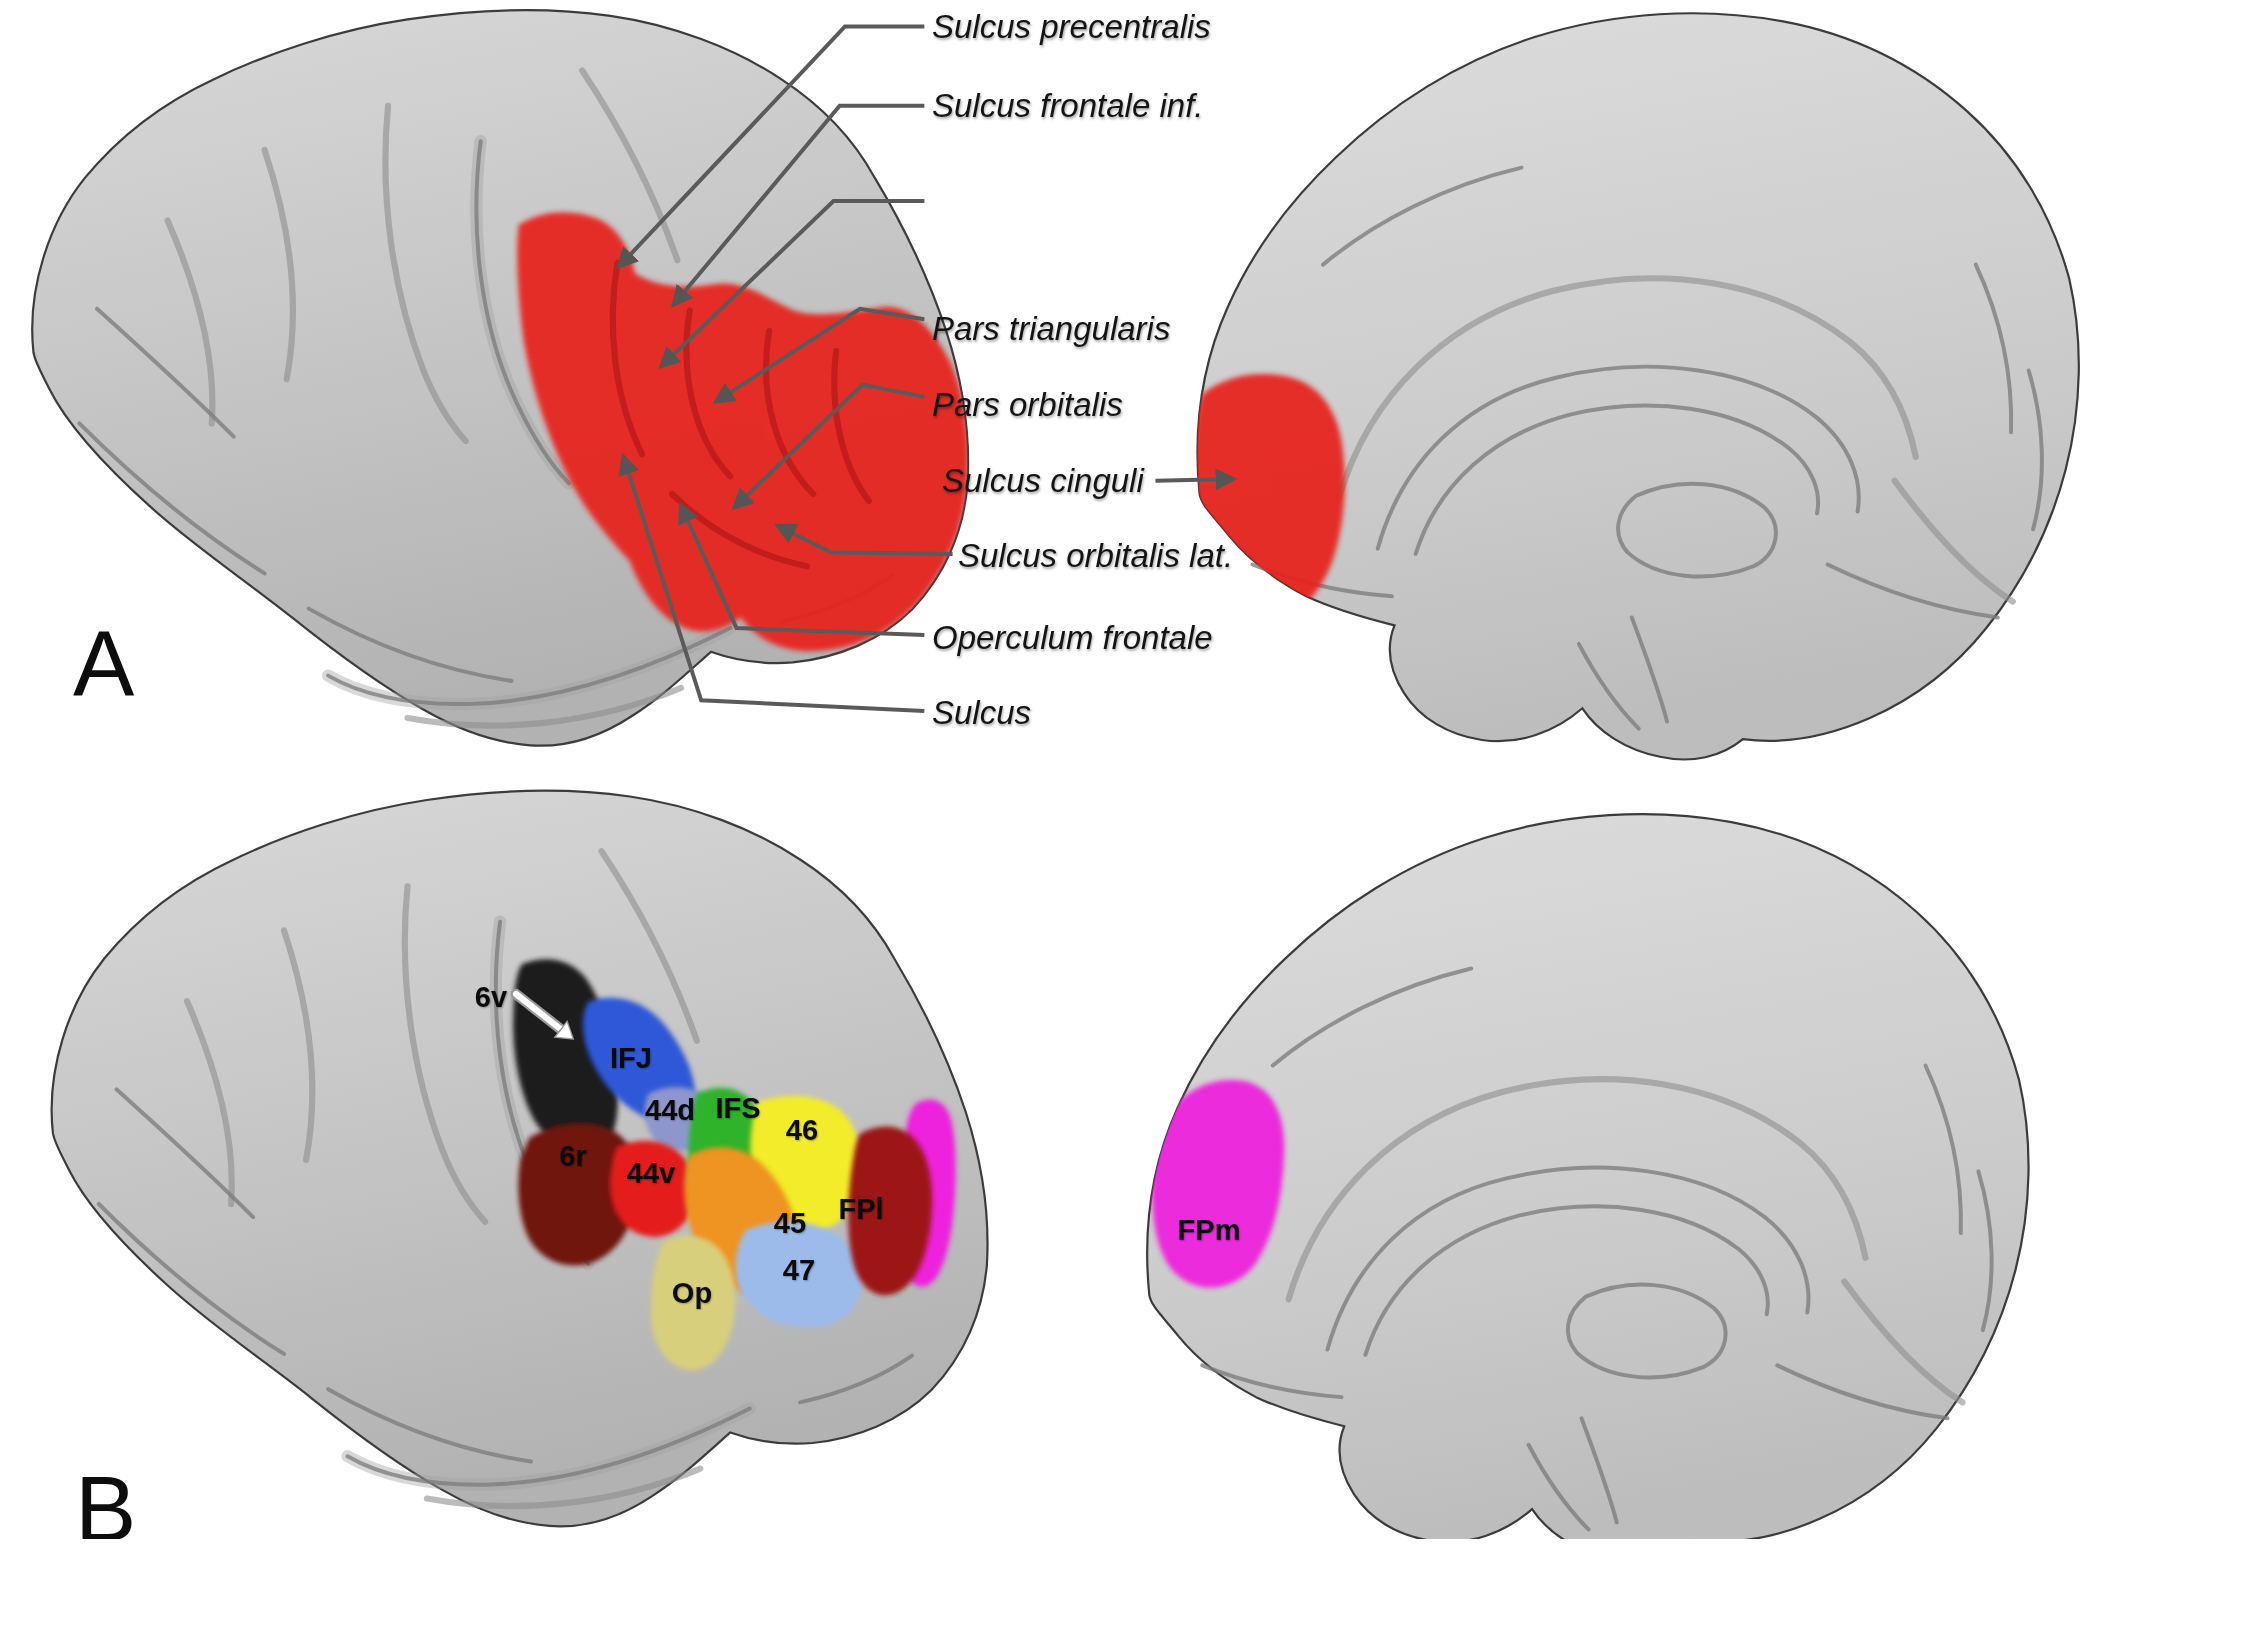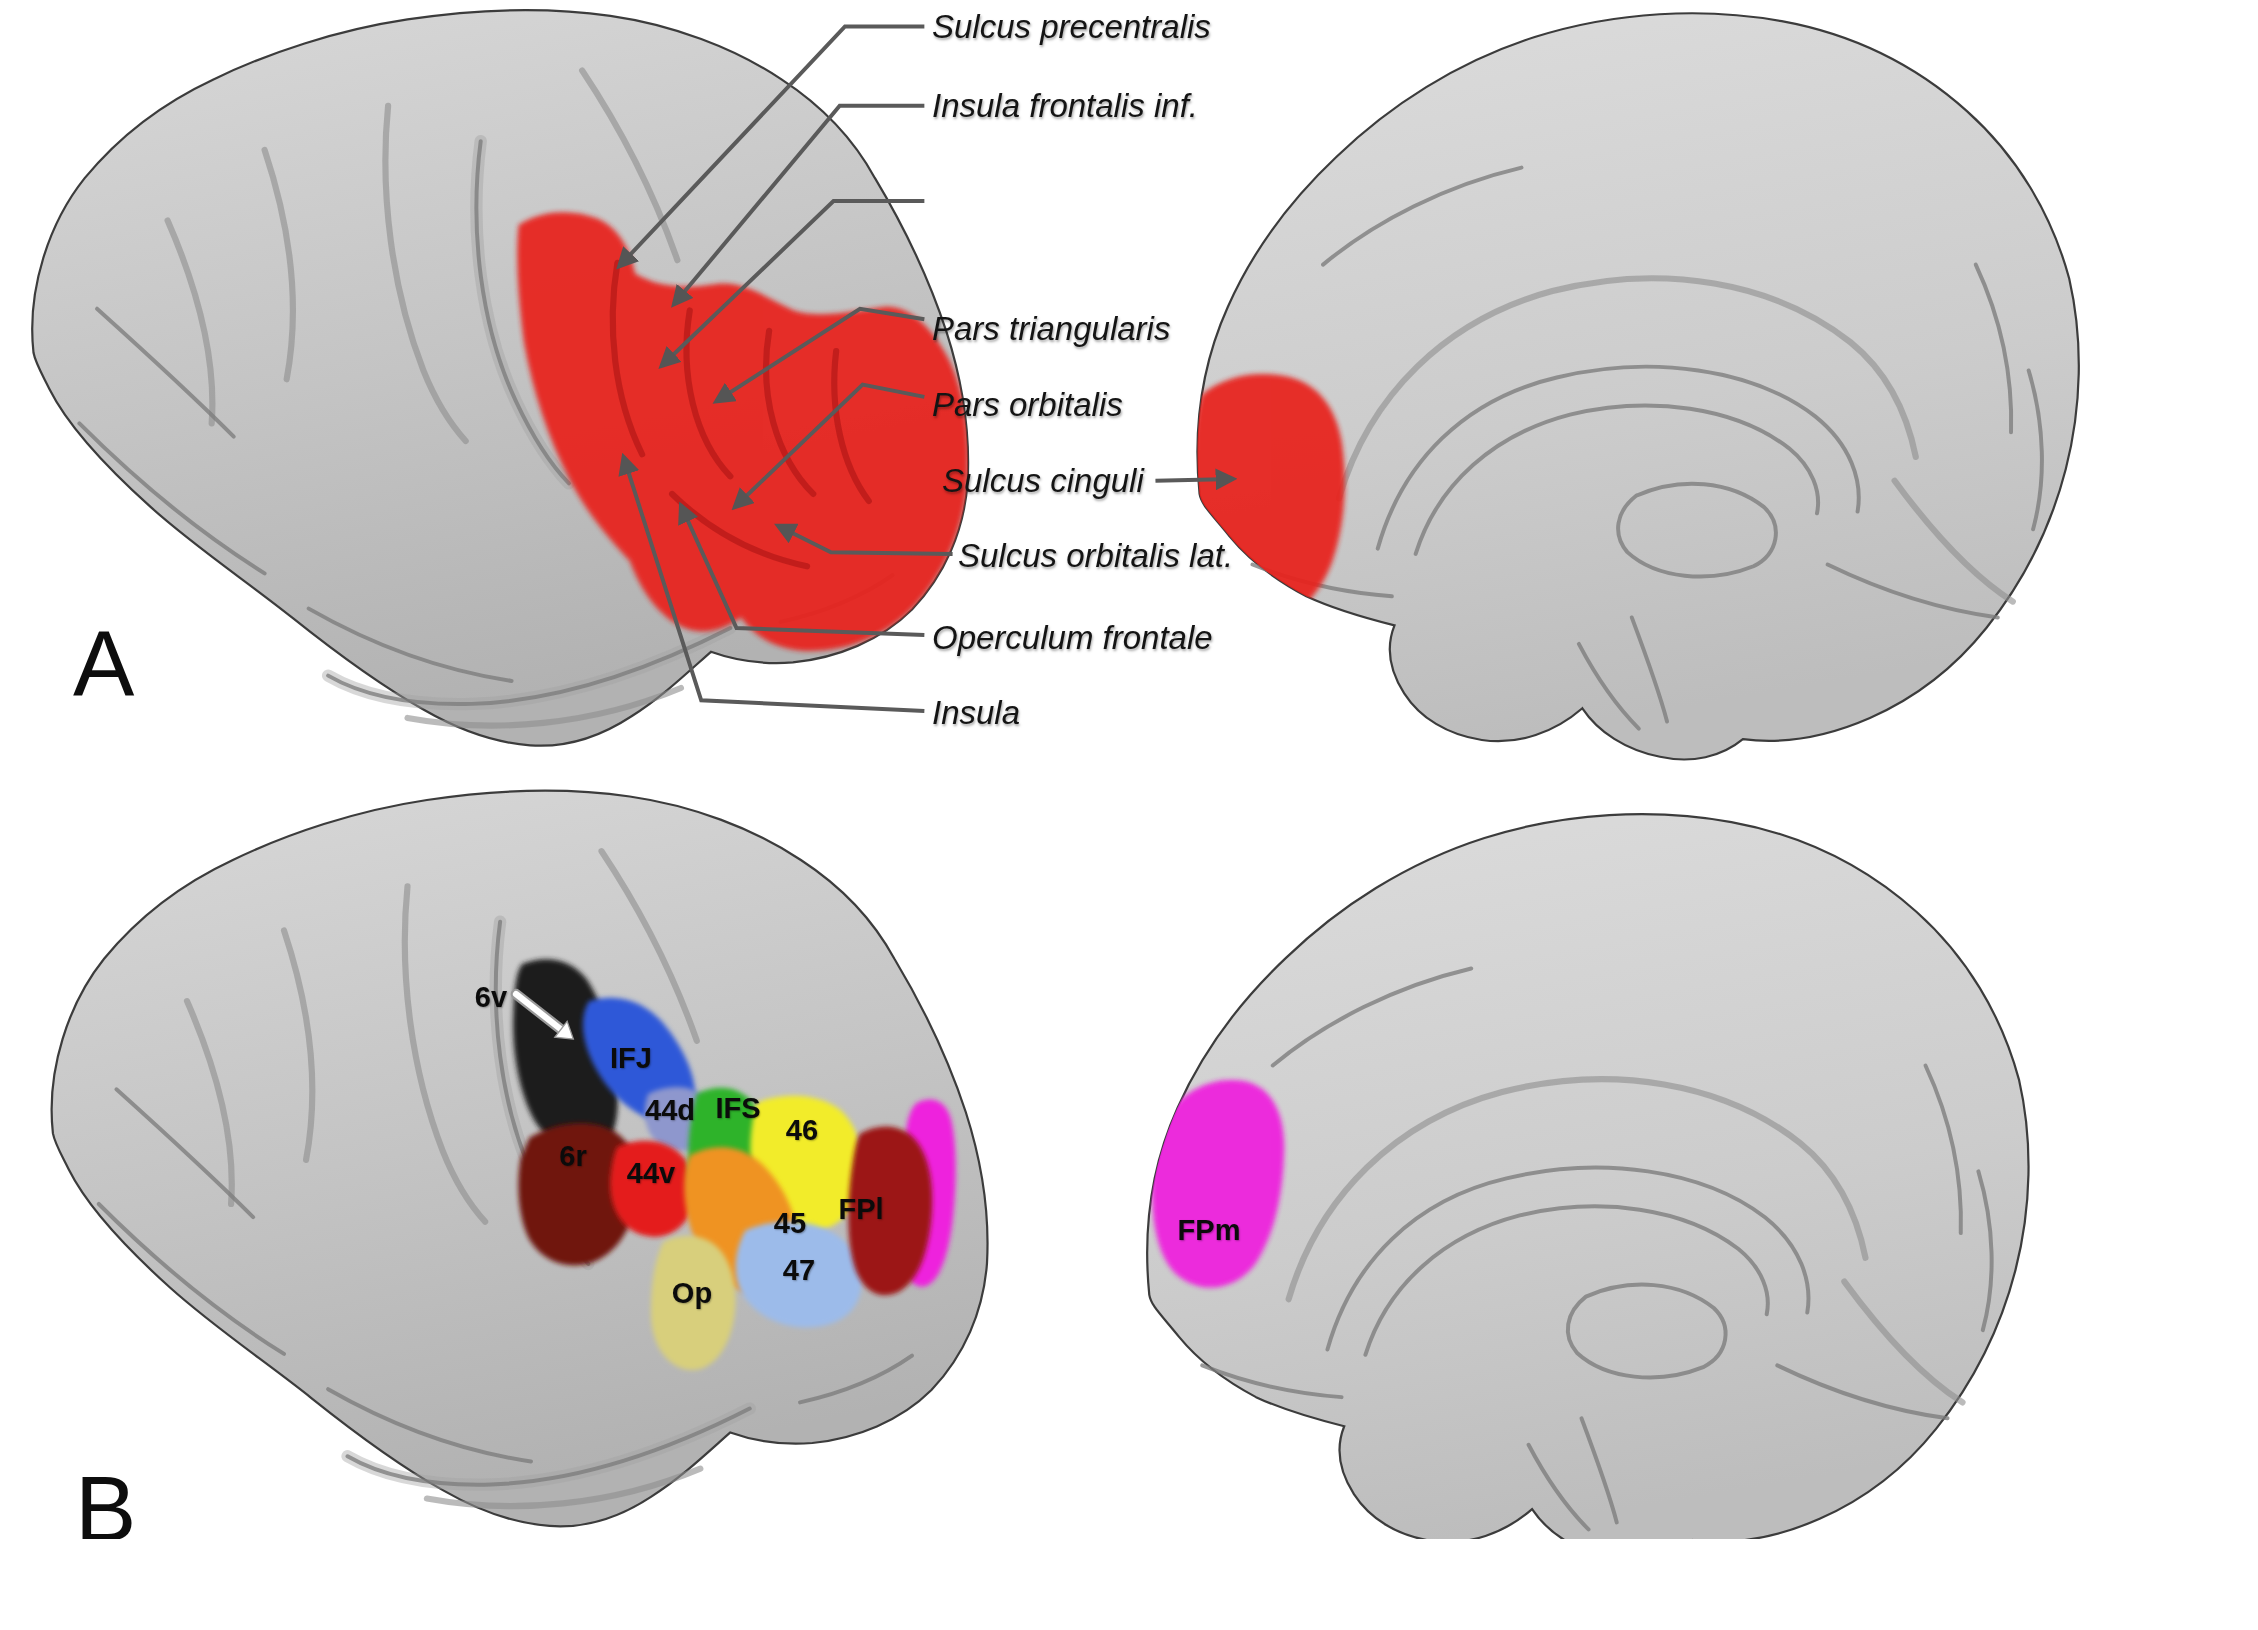--- a/index.html
+++ b/index.html
@@ -190,27 +190,27 @@
     <use href="#med-sulci" transform="translate(-57,908)"></use>
     <g clip-path="url(#clipBm)">
       <path filter="url(#soften)" opacity="0.95" d="M 1312,1282 C 1332,1240 1372,1218 1412,1226 C 1442,1233 1456,1262 1456,1302
                C 1455,1350 1446,1398 1424,1432 C 1401,1464 1362,1468 1335,1446 C 1314,1428 1306,1390 1306,1348
                C 1306,1322 1308,1300 1312,1282 Z" fill="#ee22dd"></path>
     </g>
   </g>
 </svg>
 
 <div class="alabel" style="left:932px;top:7px;">Sulcus precentralis</div>
-<div class="alabel" style="left:932px;top:86px;">Insula frontalis inf.</div>
+<div class="alabel" style="left:932px;top:86px;">Sulcus frontale inf.</div>
 <div class="alabel" style="left:932px;top:309px;">Pars triangularis</div>
 <div class="alabel" style="left:932px;top:385px;">Pars orbitalis</div>
 <div class="alabel" style="left:942px;top:461px;">Sulcus cinguli</div>
 <div class="alabel" style="left:958px;top:536px;">Sulcus orbitalis lat.</div>
 <div class="alabel" style="left:932px;top:618px;">Operculum frontale</div>
-<div class="alabel" style="left:932px;top:693px;">Insula</div>
+<div class="alabel" style="left:932px;top:693px;">Sulcus</div>
 
 <div class="blabel" style="left:491px;top:997px;">6v</div>
 <div class="blabel" style="left:573px;top:1156px;">6r</div>
 <div class="blabel" style="left:631px;top:1058px;">IFJ</div>
 <div class="blabel" style="left:670px;top:1110px;">44d</div>
 <div class="blabel" style="left:643px;top:1173px;margin-left:8px;">44v</div>
 <div class="blabel" style="left:738px;top:1108px;">IFS</div>
 <div class="blabel" style="left:802px;top:1130px;">46</div>
 <div class="blabel" style="left:754px;top:1223px;margin-left:36px;">45</div>
 <div class="blabel" style="left:692px;top:1293px;">Op</div>

